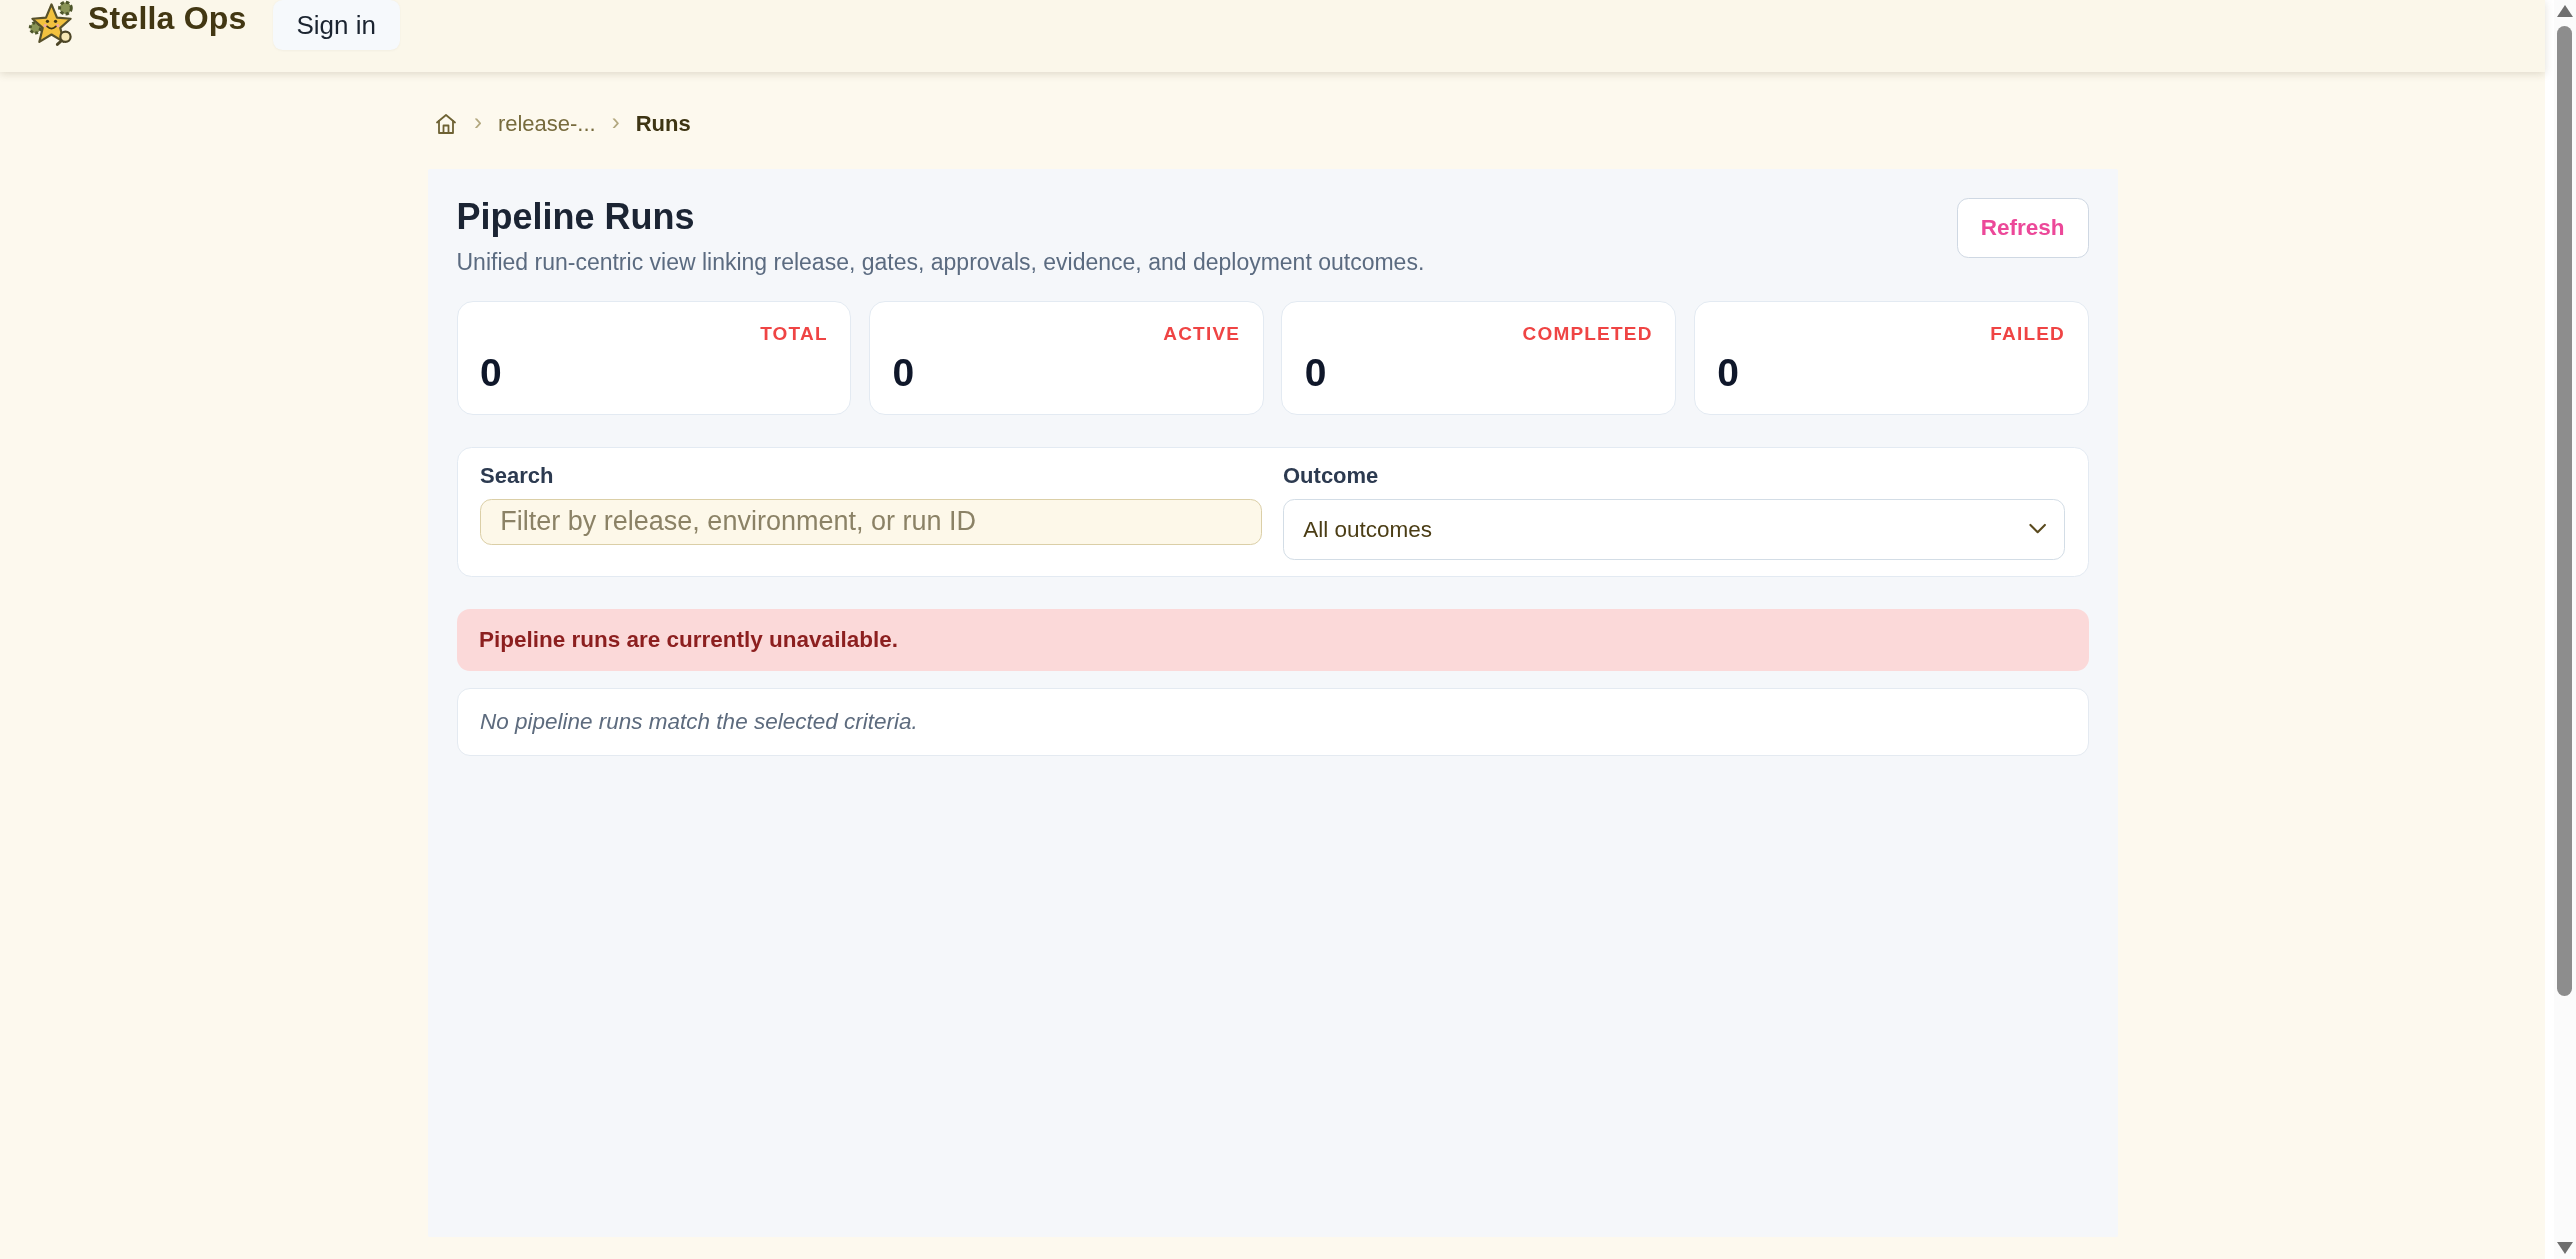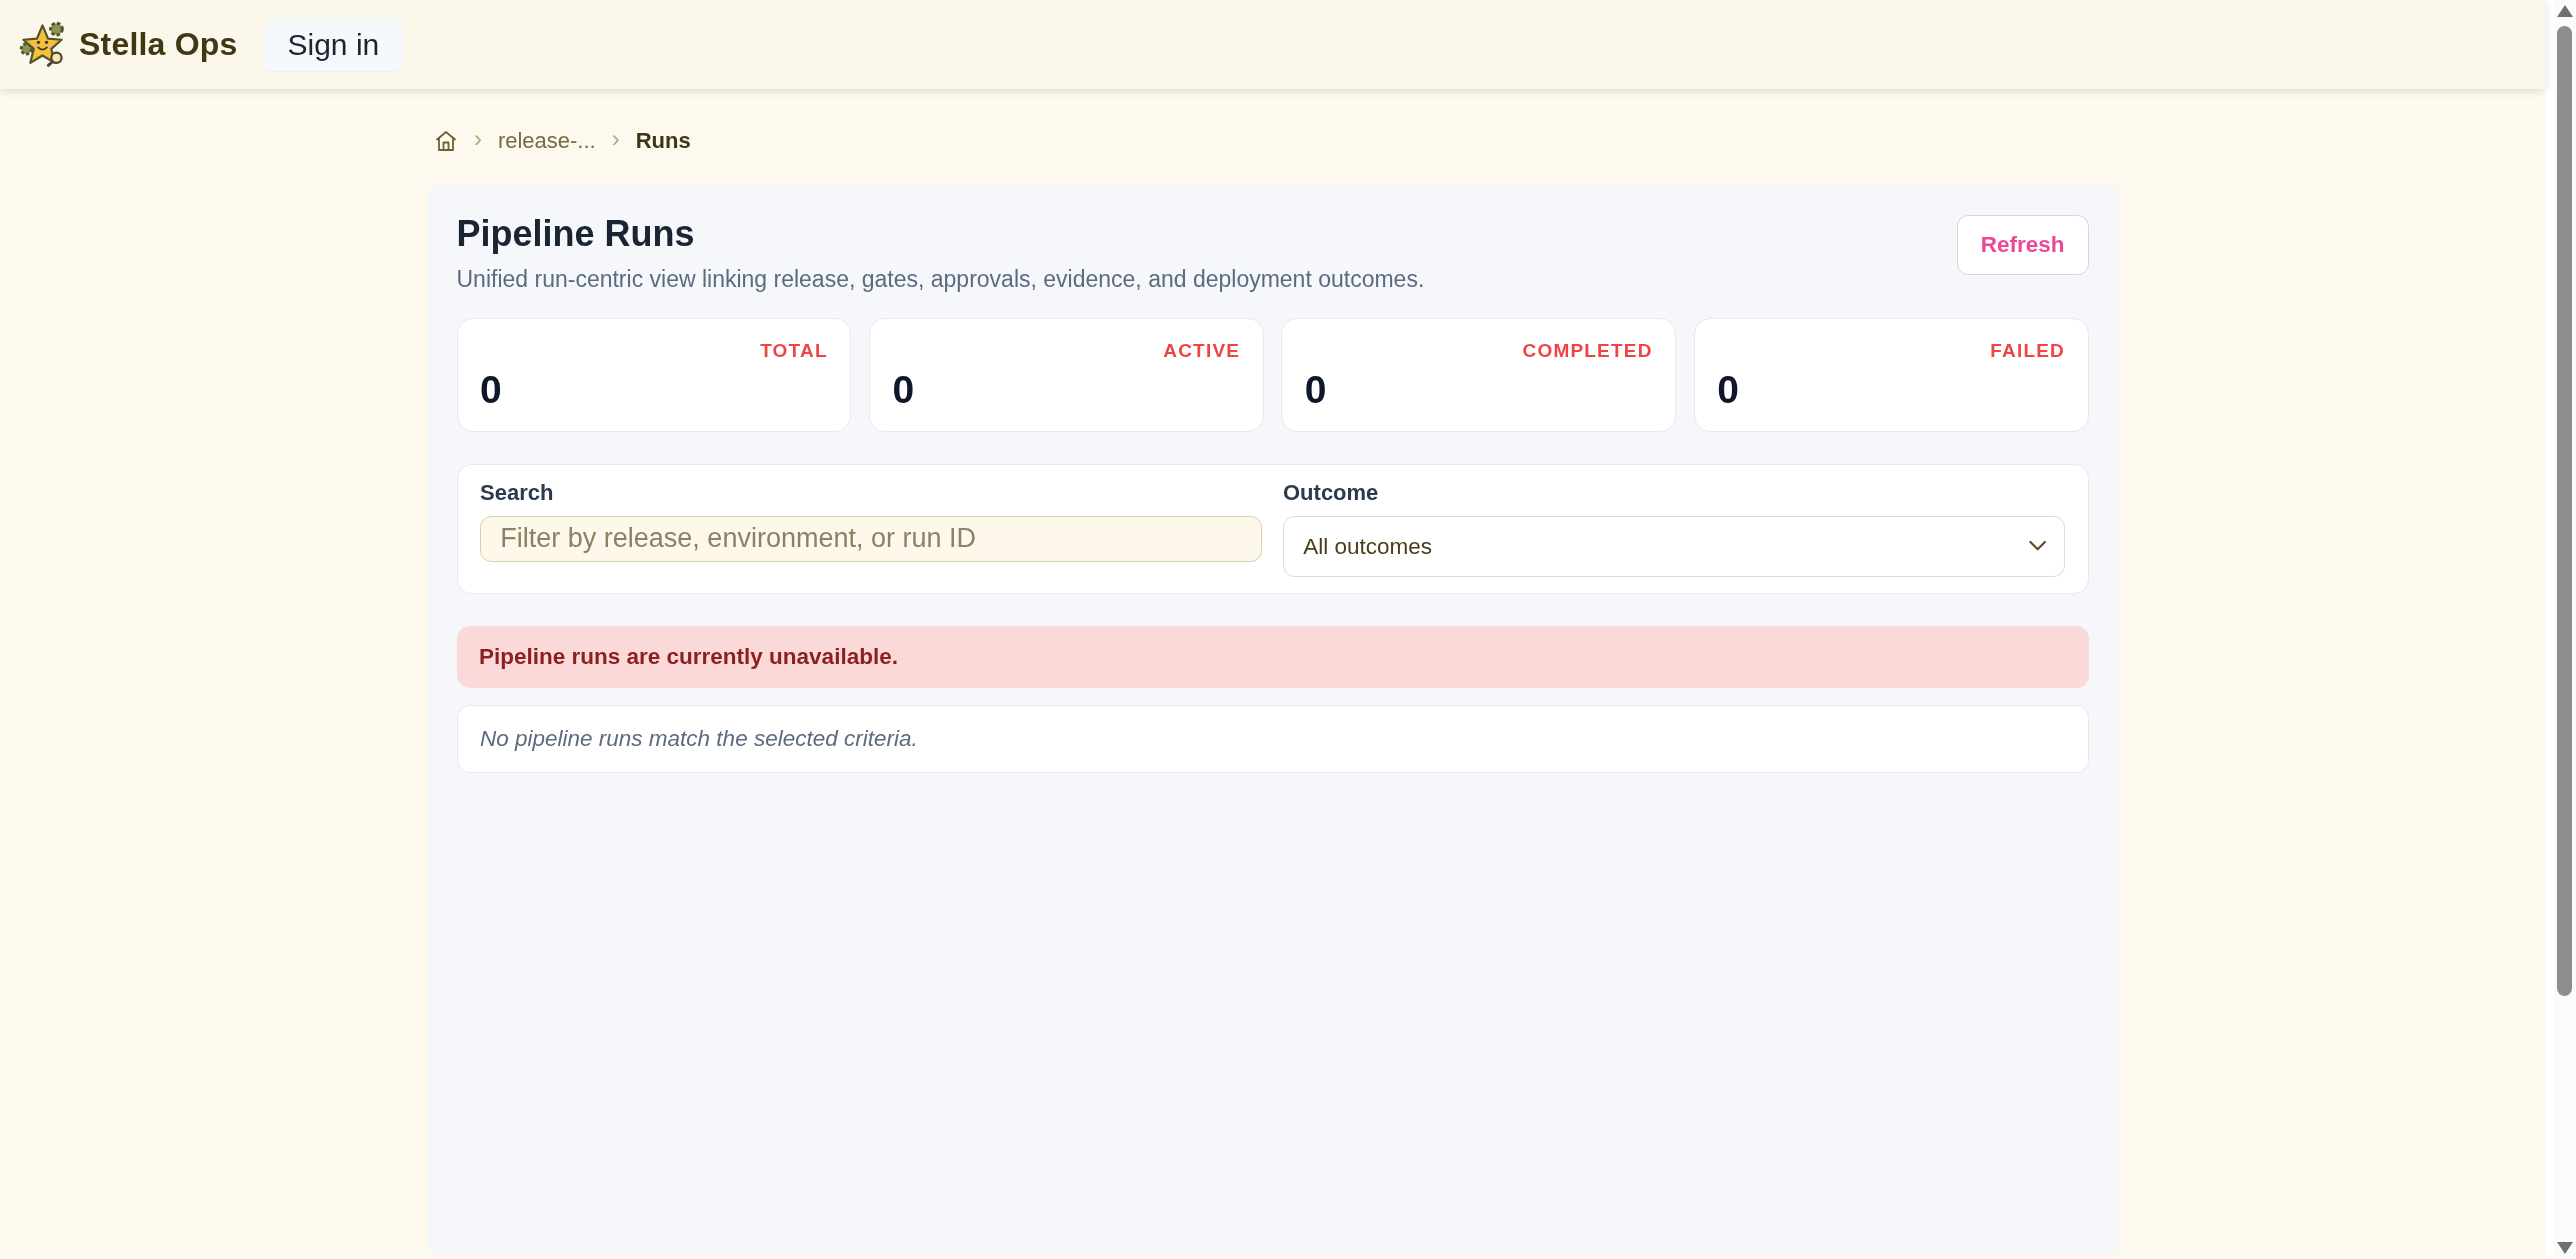--- a/index.html
+++ b/index.html
@@ -1,27 +1,27 @@
 <!DOCTYPE html>
 <html style="font-size:13px"><head>
 <meta charset="utf-8">
 <style>
   * { margin:0; padding:0; box-sizing:border-box; }
   html,body { width:2576px; height:1259px; overflow:hidden; background:#ffffff;
               font-family:"Liberation Sans", sans-serif; }
   .app { width:calc(100% - 31px); height:100%; background:#fdf9ee; }
 
   
-  .topbar { height:89px; background:#fbf7ea; display:flex; align-items:center;
-            padding-left:19px; box-shadow:0 2.4px 8px rgba(90,80,40,0.18);
+  .topbar { height:72px; background:#fbf7ea; display:flex; align-items:flex-start;
+            padding-left:28px; box-shadow:0 2.4px 8px rgba(90,80,40,0.18);
             position:relative; z-index:5; }
   .logo { width:47px; height:47px; margin-right:13px; }
   .brand { font-size:32px; font-weight:bold; color:#423713; letter-spacing:0.2px; }
   .signin-btn { margin-left:26px; background:#f6f9fc; border:none; border-radius:9.7px;
-                padding:9.7px 24px; font-size:30px; color:#1b2430; cursor:pointer;
+                padding:9.7px 24px; font-size:26px; color:#1b2430; cursor:pointer;
                 font-family:inherit; box-shadow:0 0.8px 2.4px rgba(0,0,0,0.04); }
 
   
   .content { width:1690px; margin:0 auto; padding-top:39px; }
 
   .breadcrumb { display:flex; align-items:center; gap:16px; margin:0 0 32px 6.4px;
                 font-size:22px; }
   .crumb-home svg { display:block; }
   .crumb-sep { color:#b3a87f; font-size:24px; line-height:1; transform:translateY(-1.6px); }
   .crumb-link { color:#776b3d; }

